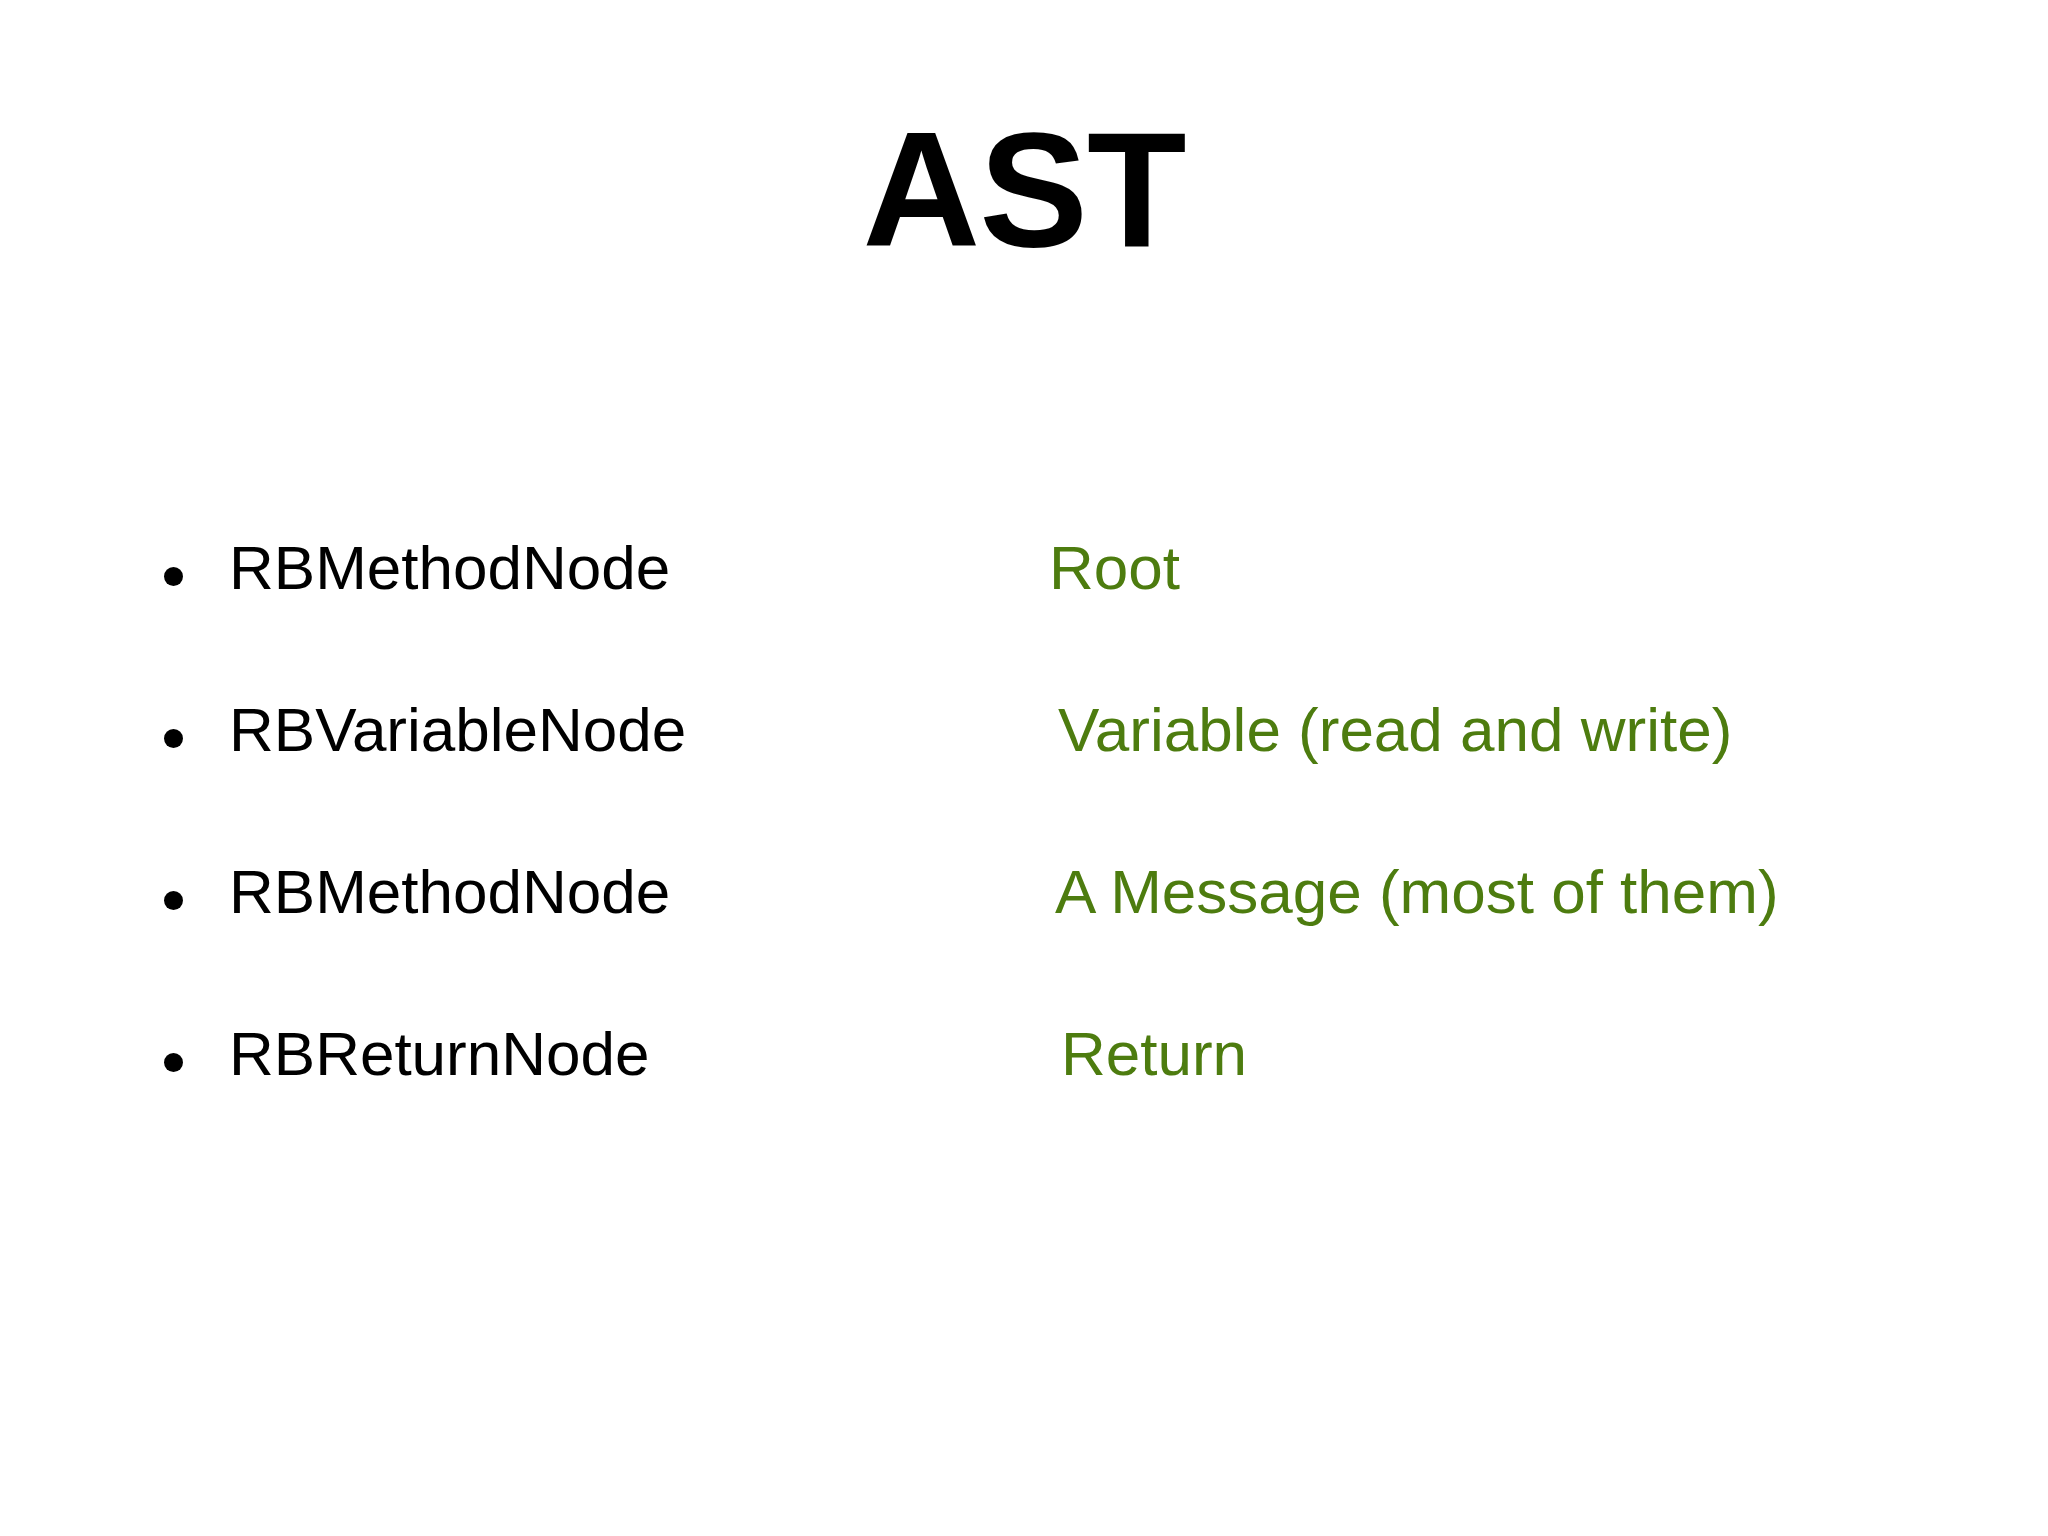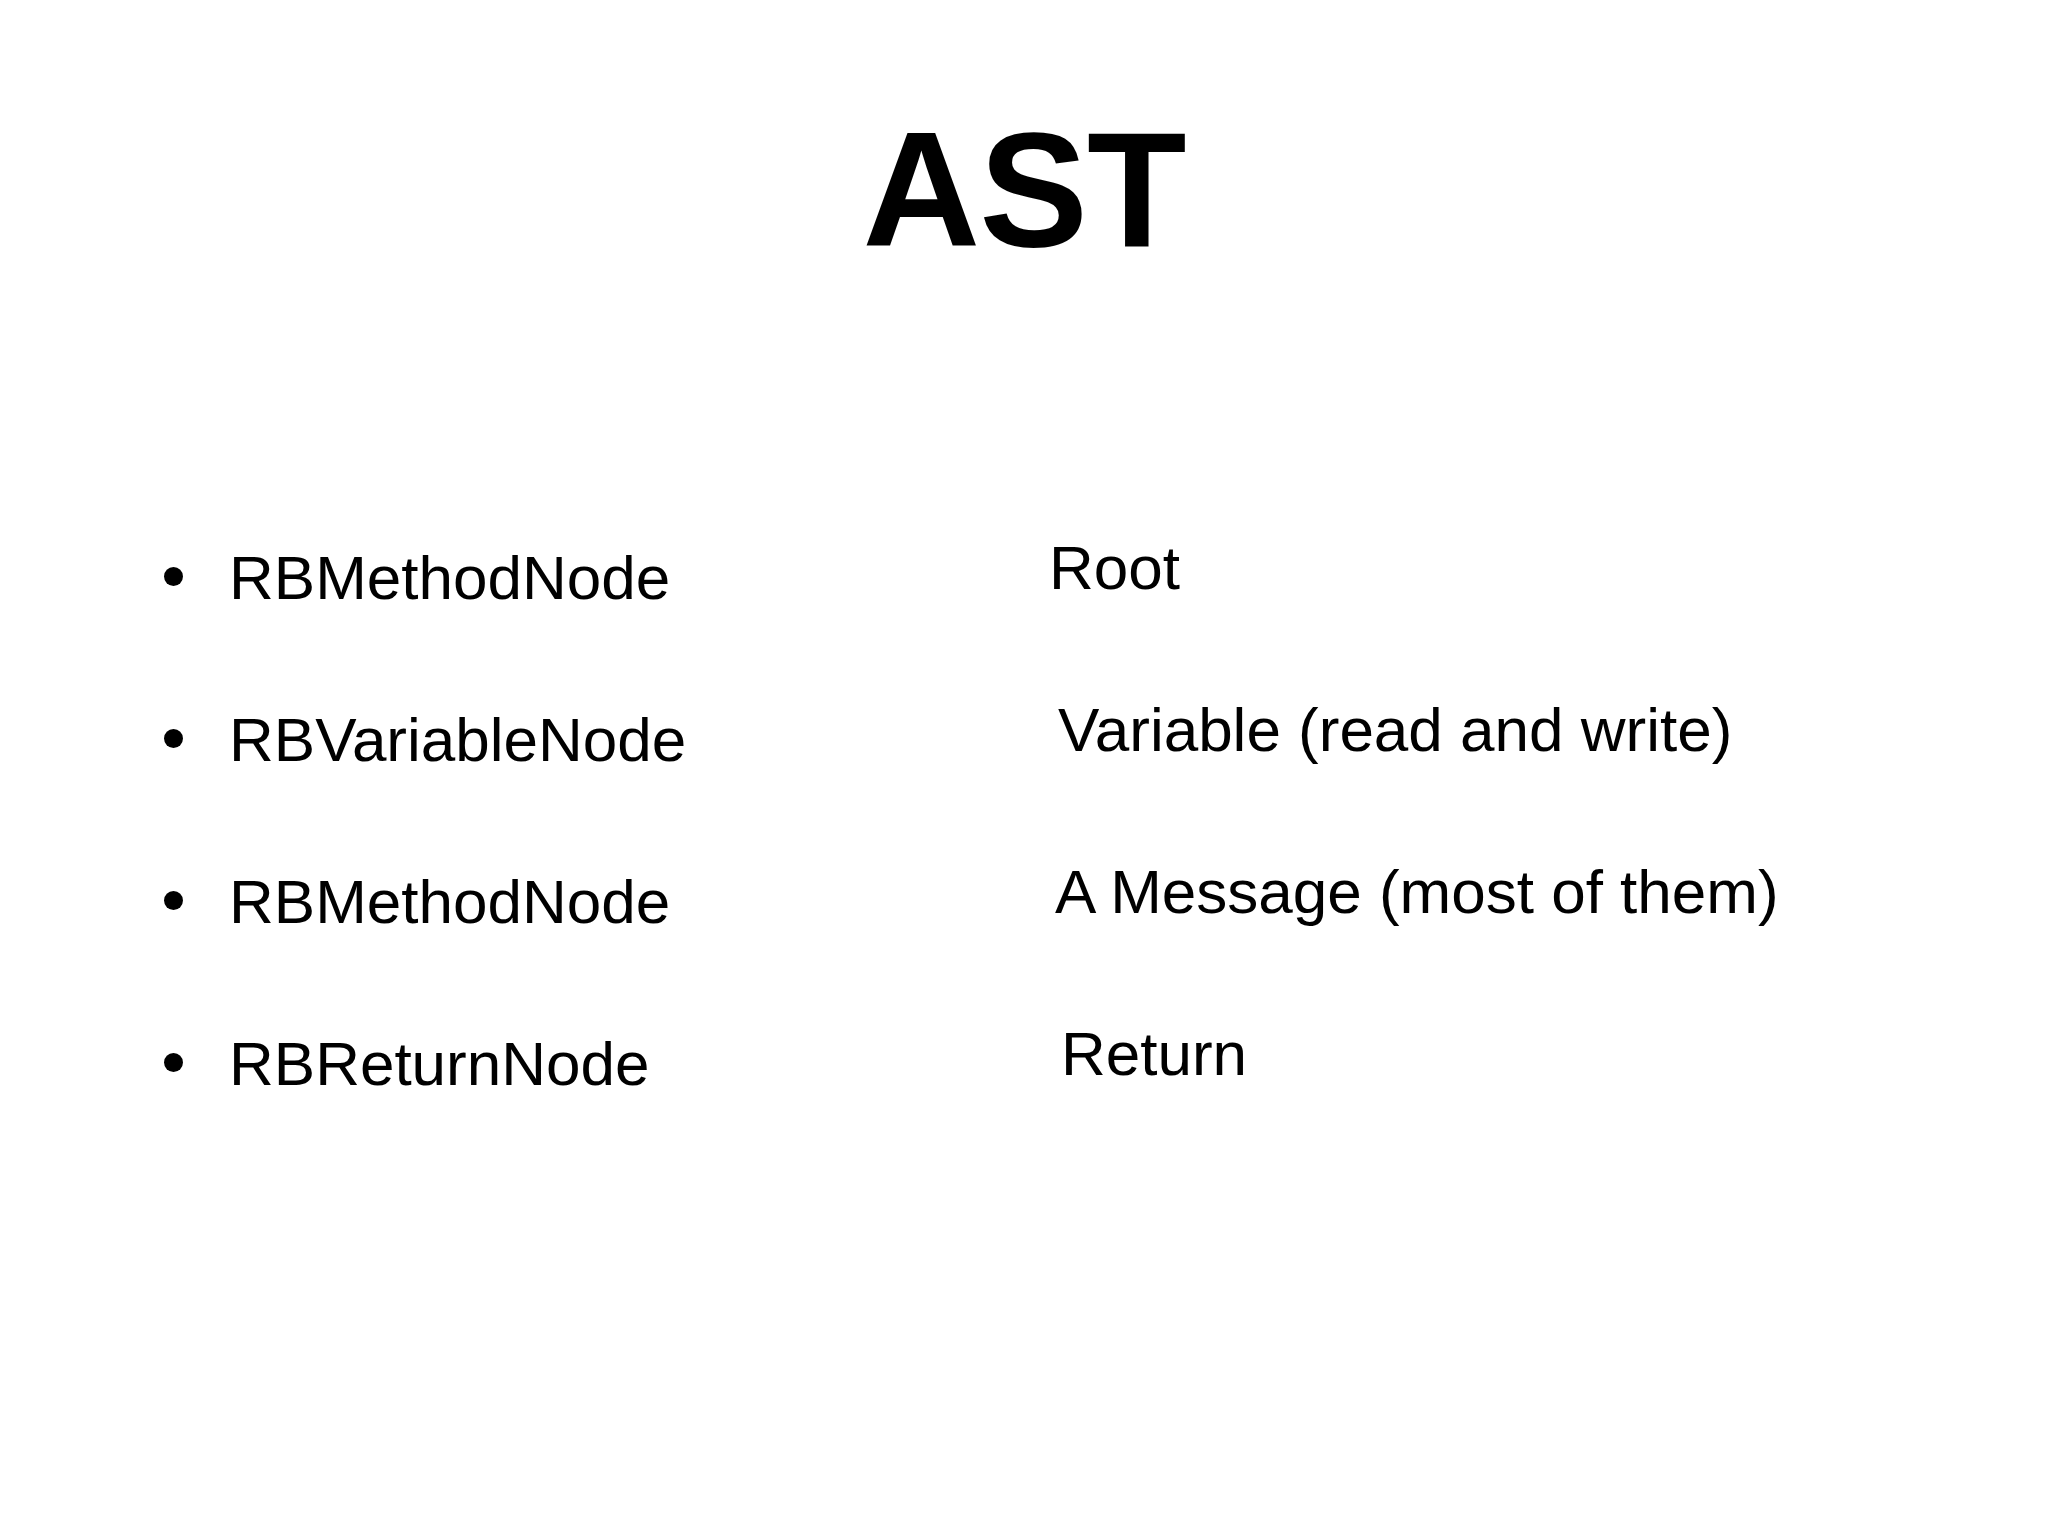--- a/index.html
+++ b/index.html
@@ -52,34 +52,34 @@
     left: 164px;
     top: 47px;
     width: 19px;
     height: 19px;
     border-radius: 50%;
     background: #000000;
   }
   .bullet-term {
     position: absolute;
     left: 229px;
-    top: 27px;
+    top: 17px;
     font-size: 62px;
     font-weight: 400;
     line-height: 1.0;
     color: #000000;
     white-space: pre;
   }
   .bullet-desc {
     position: absolute;
     top: 17px;
     font-size: 62px;
     font-weight: 400;
     line-height: 1.0;
-    color: #000000;
+    color: #4d7c0f;
     white-space: pre;
   }
   .desc-o0 { left: 1049px; }
   .desc-o1 { left: 1058px; }
   .desc-o2 { left: 1063px; }
   .desc-o3 { left: 1055px; text-align: center; }
   .desc-o4 { left: 1040px; margin-left: 21px; }
 </style>
 </head>
 <body>

